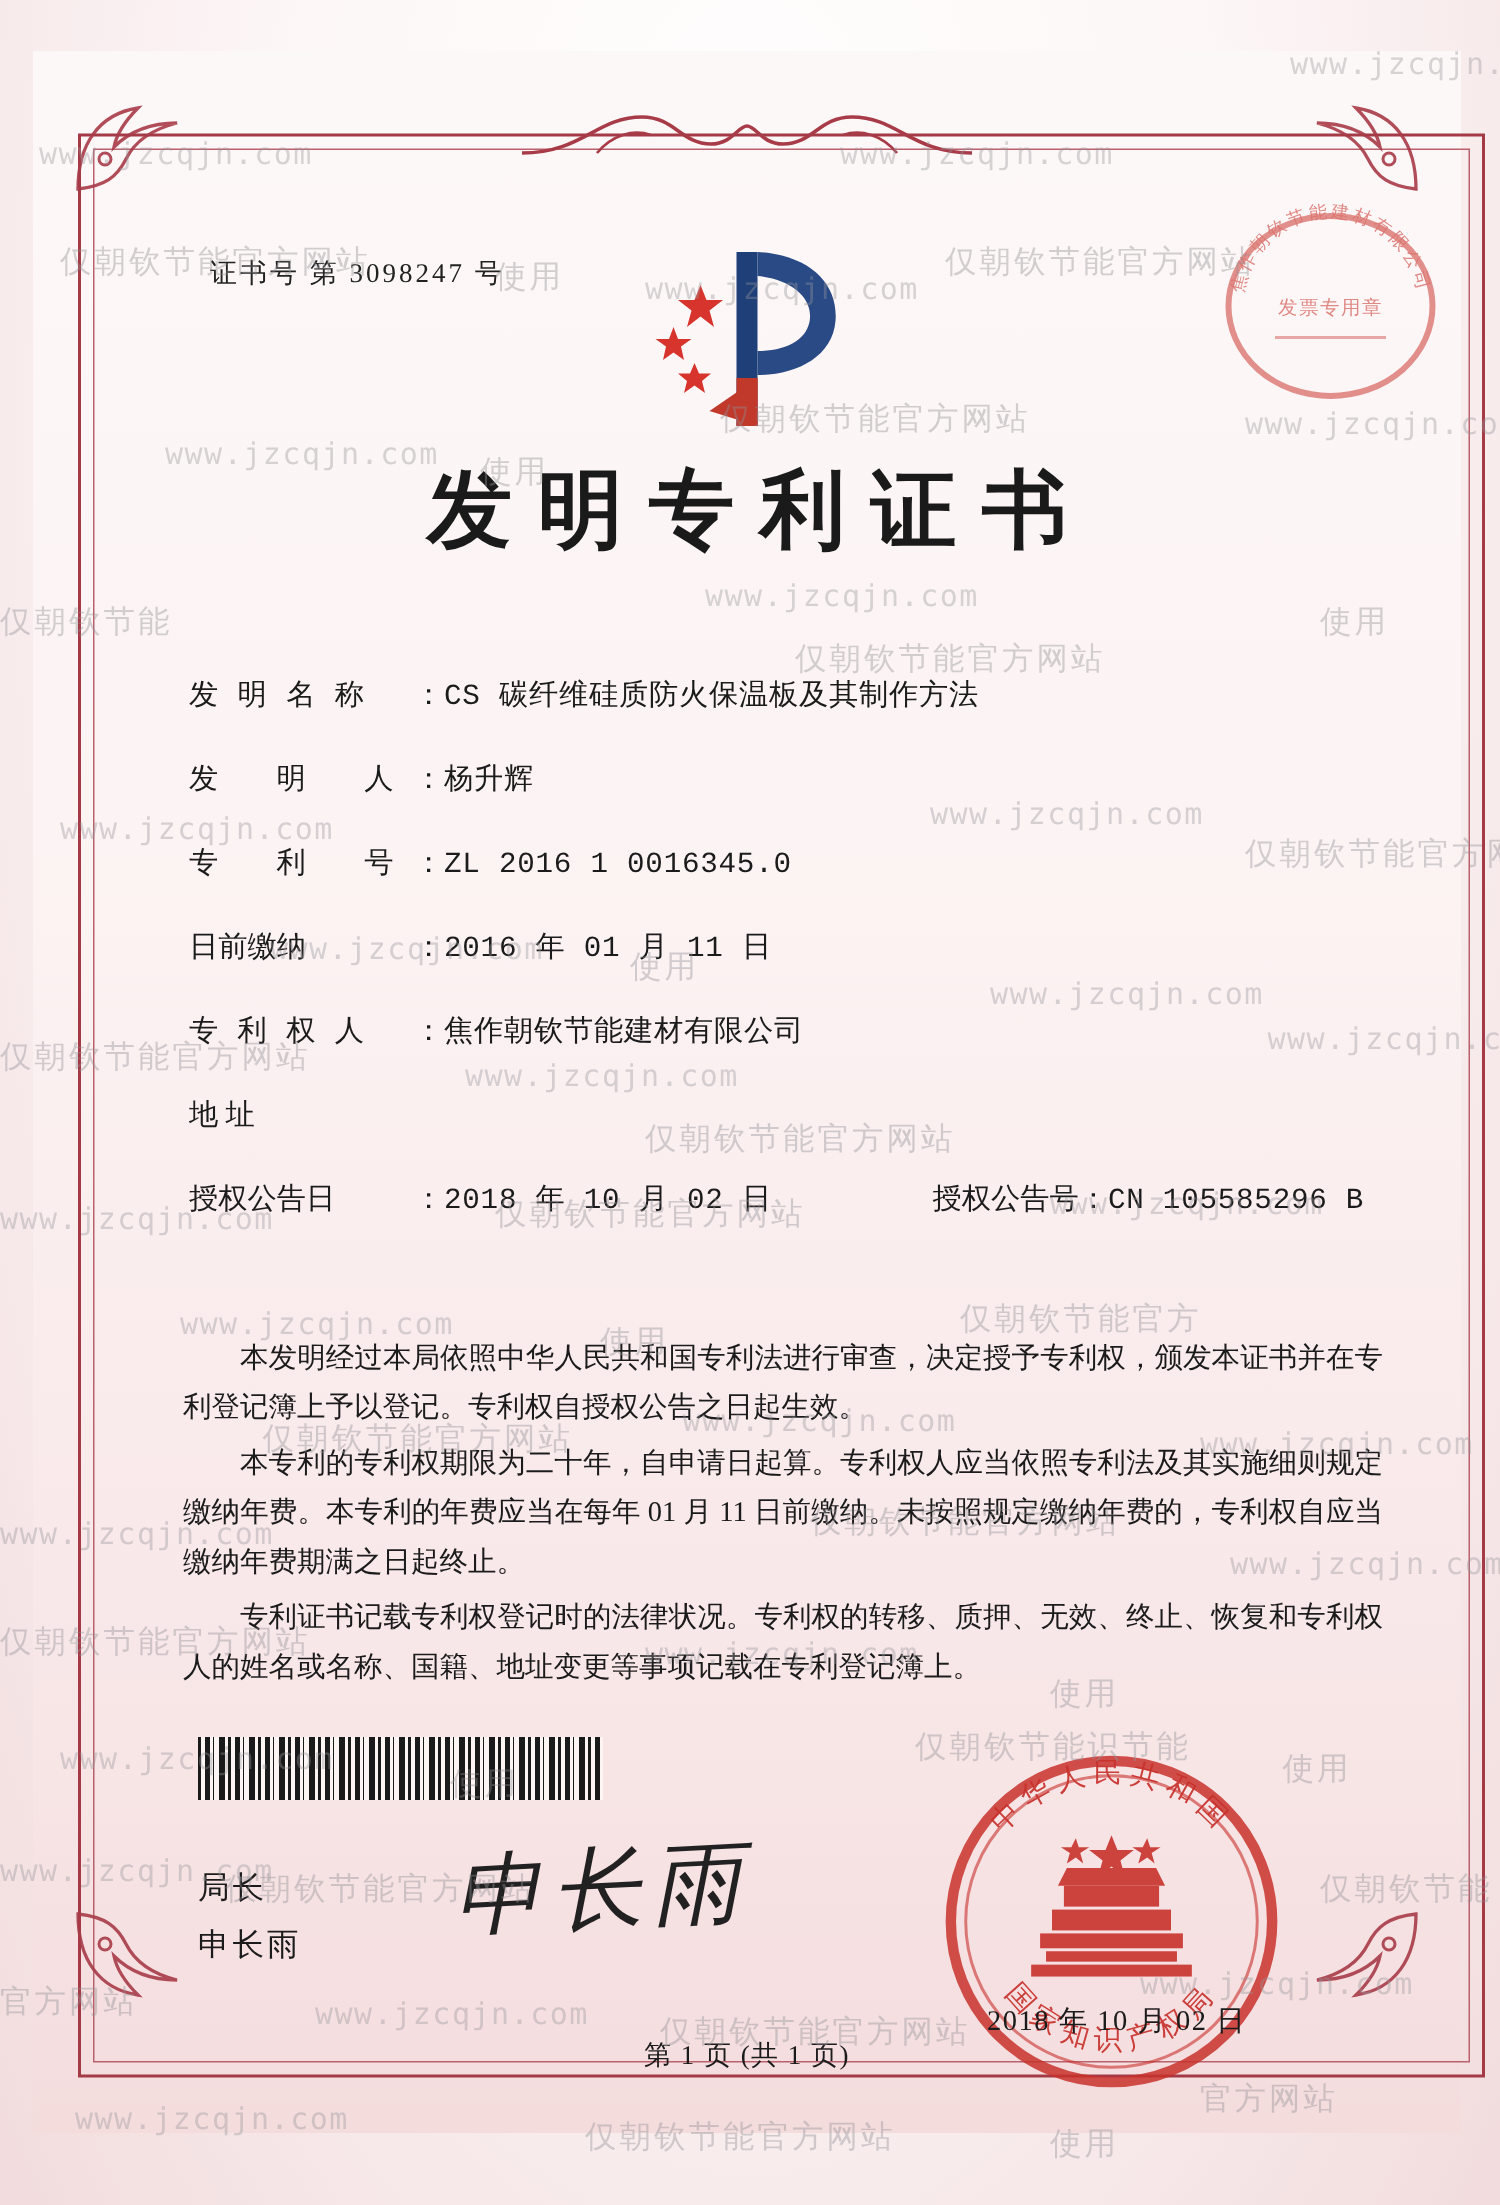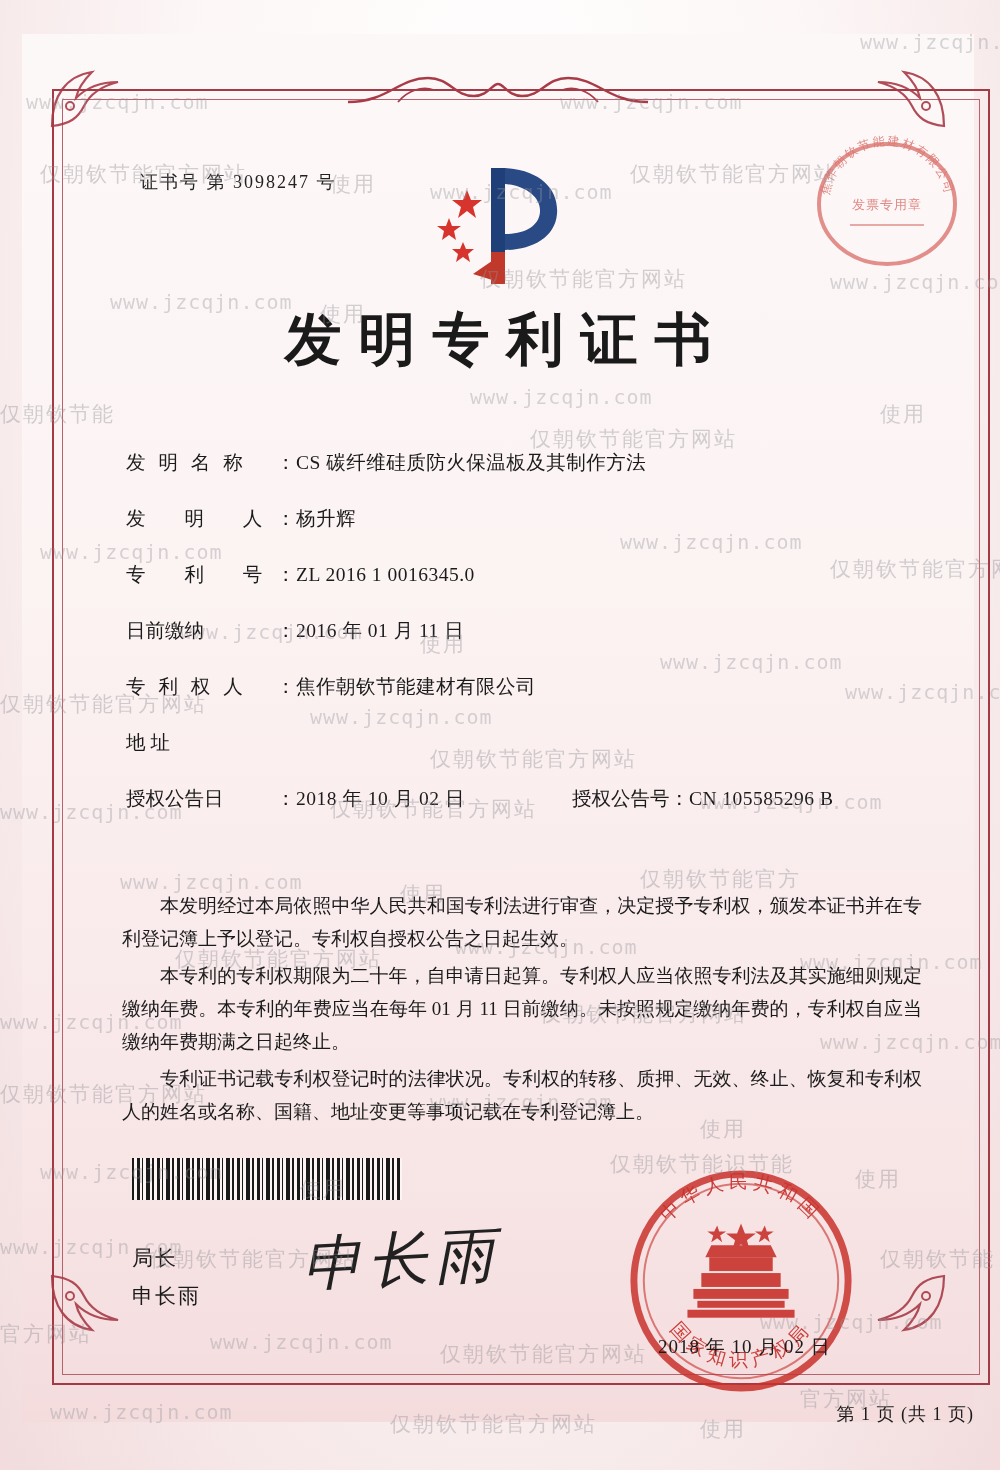--- a/index.html
+++ b/index.html
@@ -111,21 +111,21 @@
     color: #1b1b1b;
   }
   .field-label {
     width: 150px;
     flex: 0 0 150px;
     letter-spacing: 0;
     white-space: nowrap;
   }
   .lbl-sp-2 { letter-spacing: 17px; }
   .lbl-sp-1 { letter-spacing: 4px; }
-  .field-value { letter-spacing: 0.5px; }
+  .field-value { letter-spacing: 0.5px; font-family: Liberation Mono, monospace; }
   .field-row.dual { justify-content: flex-start; }
   .field-row.dual .second-label {
     margin-left: 107px;
     white-space: nowrap;
   }
 
   
   .body-text {
     position: absolute;
     left: 100px; top: 855px;
@@ -194,22 +194,22 @@
     position: absolute;
     left: 790px; top: 95px;
     width: 150px; height: 150px;
     opacity: .75;
   }
   .seal-top svg { width: 100%; height: 100%; display: block; }
 
   .page-footer {
     position: absolute;
     left: 0; right: 0;
-    top: 1368px;
-    text-align: right;
+    top: 1324px;
+    text-align: center;
     font-size: 18px;
     color: #1b1b1b;
     letter-spacing: 1px;
   }
 
   
   .wm-layer {
     position: absolute;
     left: 0; top: 0;
     width: 1000px; height: 1470px;

